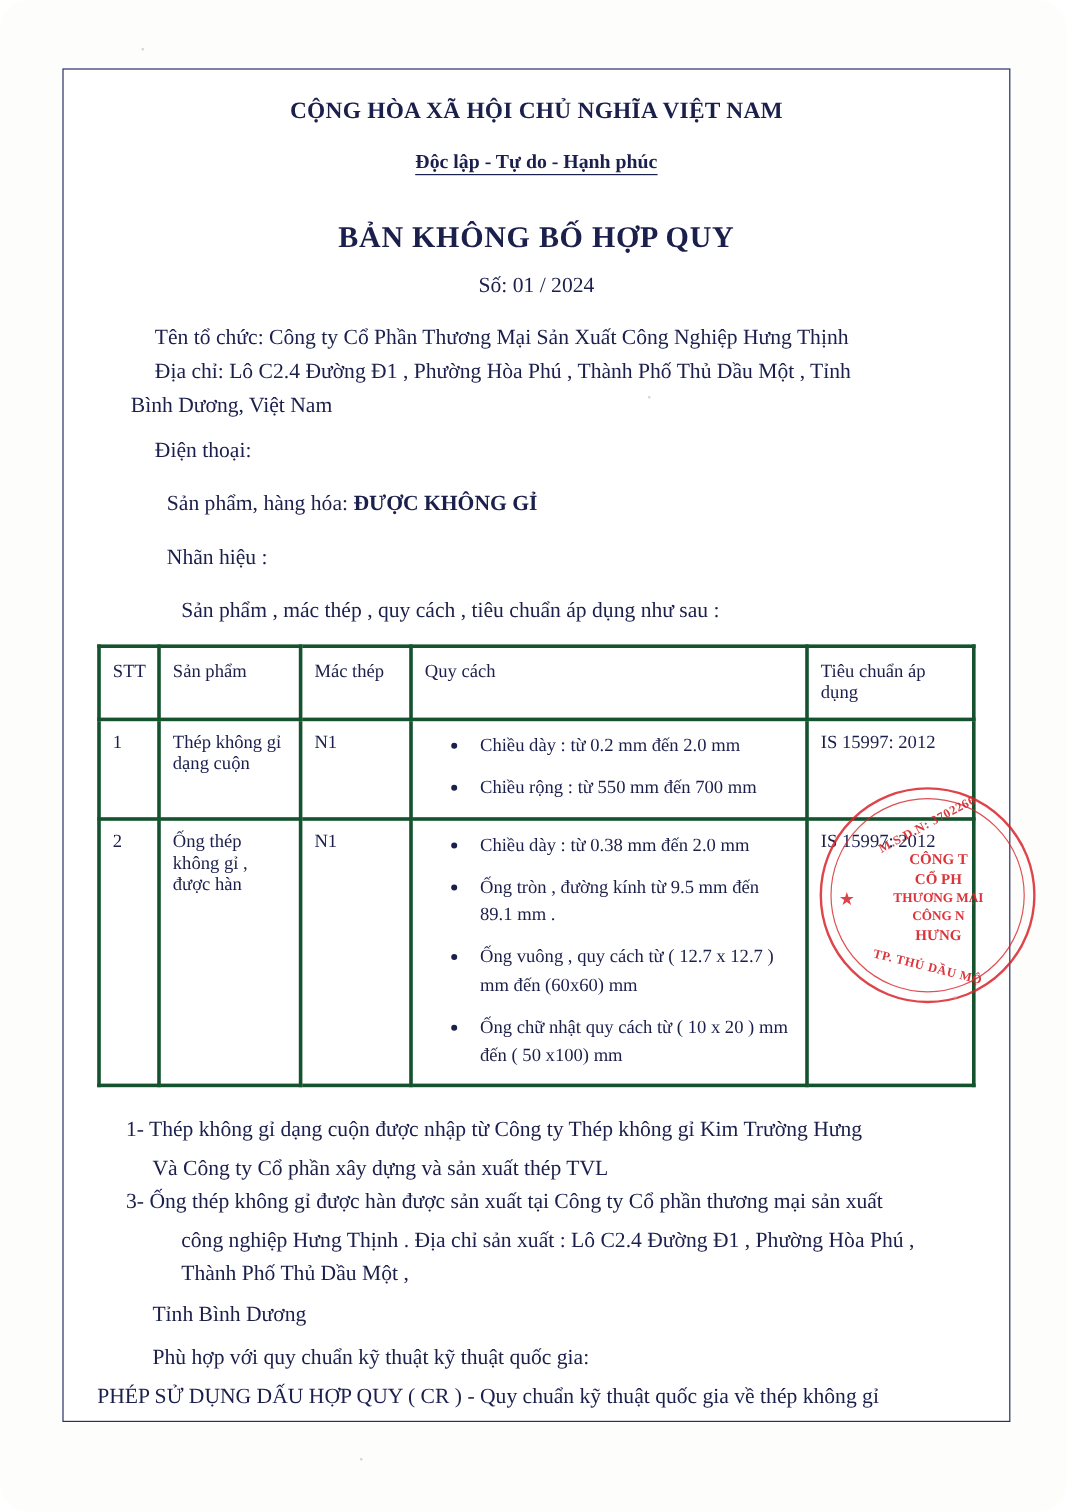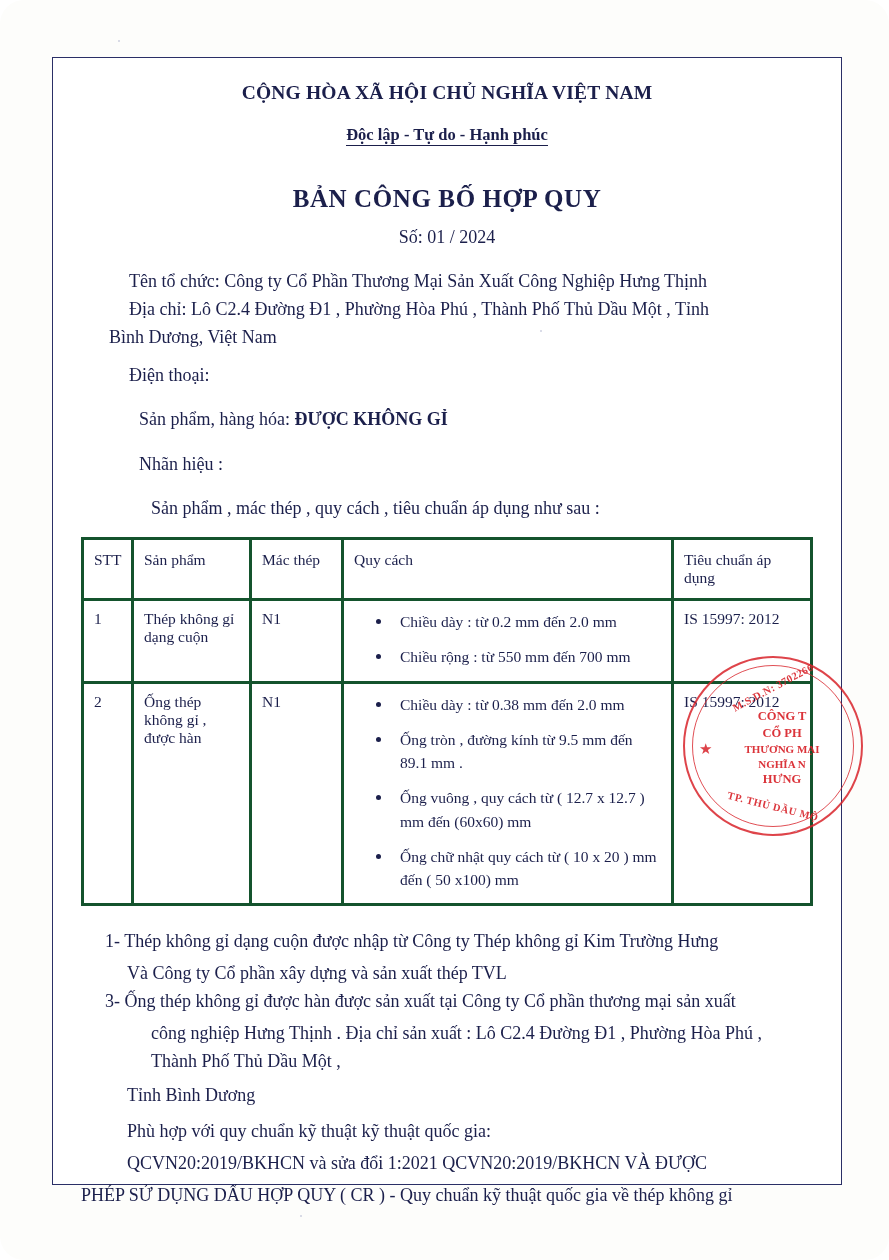--- a/index.html
+++ b/index.html
@@ -227,21 +227,21 @@
 </head>
 <body>
 
 <div class="page">
   <div class="doc-frame">
     <div class="inner">
 
       <div class="center nation-title">CỘNG HÒA XÃ HỘI CHỦ NGHĨA VIỆT NAM</div>
       <div class="center nation-sub"><span>Độc lập - Tự do - Hạnh phúc</span></div>
 
-      <div class="center doc-title">BẢN CÔNG BỐ HỢP QUY</div>
+      <div class="center doc-title">BẢN KHÔNG BỐ HỢP QUY</div>
       <div class="center doc-number">Số: 01 / 2024</div>
 
       <div class="body-block">
         <div class="line-org">Tên tổ chức: Công ty Cổ Phần Thương Mại Sản Xuất Công Nghiệp Hưng Thịnh</div>
         <div class="line-addr">Địa chỉ: Lô C2.4 Đường Đ1 , Phường Hòa Phú , Thành Phố Thủ Dầu Một , Tỉnh</div>
         <div class="line-addr2">Bình Dương, Việt Nam</div>
         <div class="line-phone">Điện thoại:</div>
         <div class="line-prod">
           <span>Sản phẩm, hàng hóa:</span>
           <b>ĐƯỢC KHÔNG GỈ</b>
@@ -291,37 +291,36 @@
       </table>
 
       <div class="notes">
         <div class="note">1-  Thép không gỉ dạng cuộn được nhập từ Công ty Thép không gỉ Kim Trường Hưng</div>
         <div class="note-cont2">Và Công ty Cổ phần xây dựng và sản xuất thép TVL</div>
         <div class="note">3- Ống thép không gỉ được hàn được sản xuất tại Công ty Cổ phần thương mại sản xuất</div>
         <div class="note-cont">công nghiệp Hưng Thịnh . Địa chỉ sản xuất : Lô C2.4 Đường Đ1 , Phường Hòa Phú ,</div>
         <div class="note-cont">Thành Phố Thủ Dầu Một ,</div>
         <div class="tinh-line">Tỉnh Bình Dương</div>
         <div class="phu-hop">Phù hợp với quy chuẩn kỹ thuật kỹ thuật quốc gia:</div>
-        <div class="qcvn">QCVN20:2019/BKHCN và sửa đổi 1:2021  QCVN20:2019/BKHCN VÀ ĐƯỢC</div>
         <div class="qcvn qcvn2">PHÉP SỬ DỤNG DẤU HỢP QUY ( CR ) -  Quy chuẩn kỹ thuật quốc gia về thép không gỉ</div>
       </div>
 
     </div>
 
     <div class="stamp">
       <div class="ring"></div>
       <div class="ring2"></div>
       <div class="star">★</div>
       <div class="arc-top">M.S.D.N: 3702266</div>
       <div class="arc-bot">TP. THỦ DẦU MỘ</div>
       <div class="center-text">
         <div class="big">CÔNG T</div>
         <div class="big">CỔ PH</div>
         <div>THƯƠNG MẠI</div>
-        <div>NGHĨA N</div>
+        <div>CÔNG N</div>
         <div class="big">HƯNG</div>
       </div>
     </div>
   </div>
 
   <div class="speck" style="left:118px; top:40px;"></div>
   <div class="speck" style="left:540px; top:330px;"></div>
   <div class="speck" style="left:795px; top:830px;"></div>
   <div class="speck" style="left:300px; top:1215px;"></div>
 </div>

